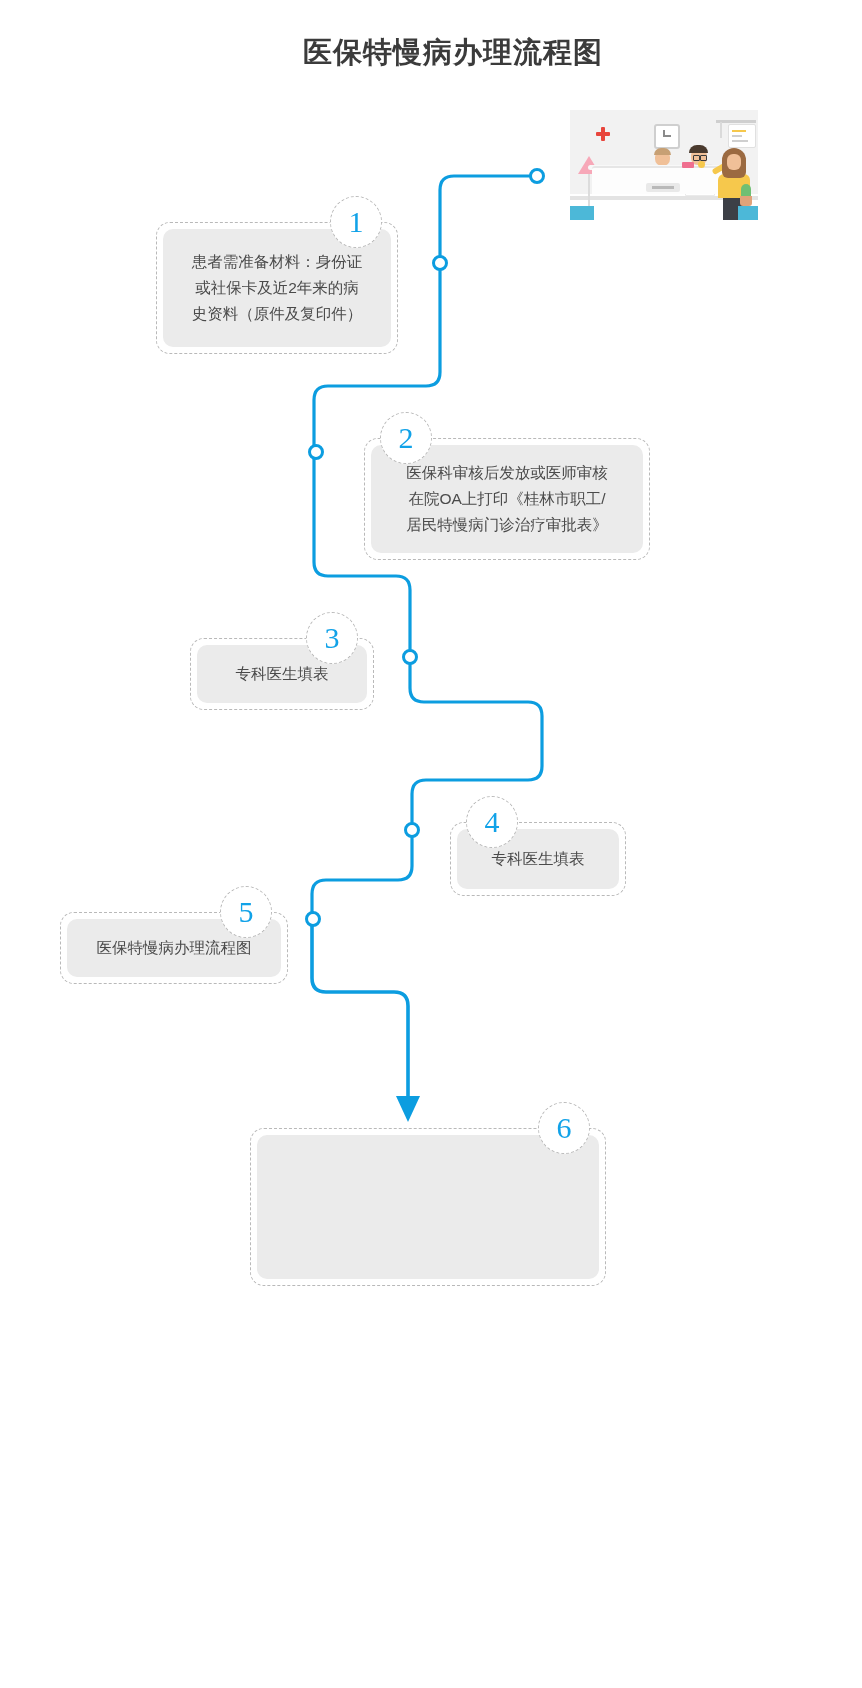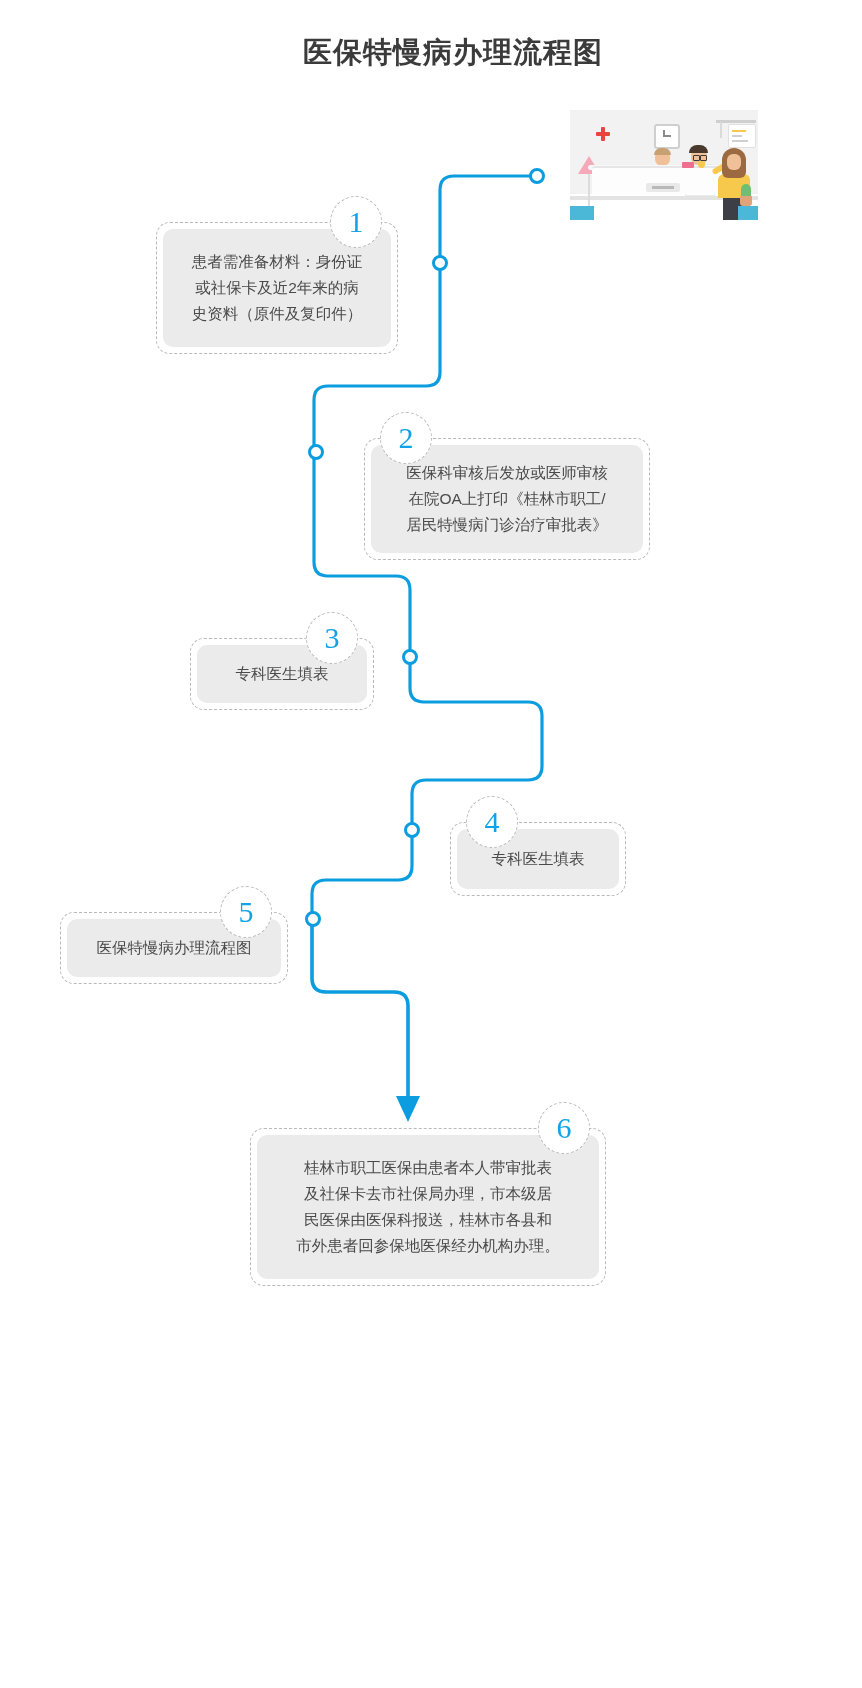--- a/index.html
+++ b/index.html
@@ -374,20 +374,16 @@
   <div class="step" id="step-5" style="left:38px; top:912px; width:228px; height:72px;">
     <div class="step-outline"></div>
     <div class="step-fill"></div>
     <div class="step-text">医保特慢病办理流程图</div>
     <div class="step-badge badge-right">5</div>
   </div>
 
   <div class="step" id="step-6" style="left:228px; top:1128px; width:356px; height:158px;">
     <div class="step-outline"></div>
     <div class="step-fill"></div>
-    <div class="step-text">桂林市职工医保由患者本人带审批表
-及社保卡去市社保局办理，市本级居
-民医保由医保科报送，桂林市各县和
-市外患者回参保地医保经办机构办理。</div>
     <div class="step-badge badge-right">6</div>
   </div>
 
 </div>
 
 </body></html>

